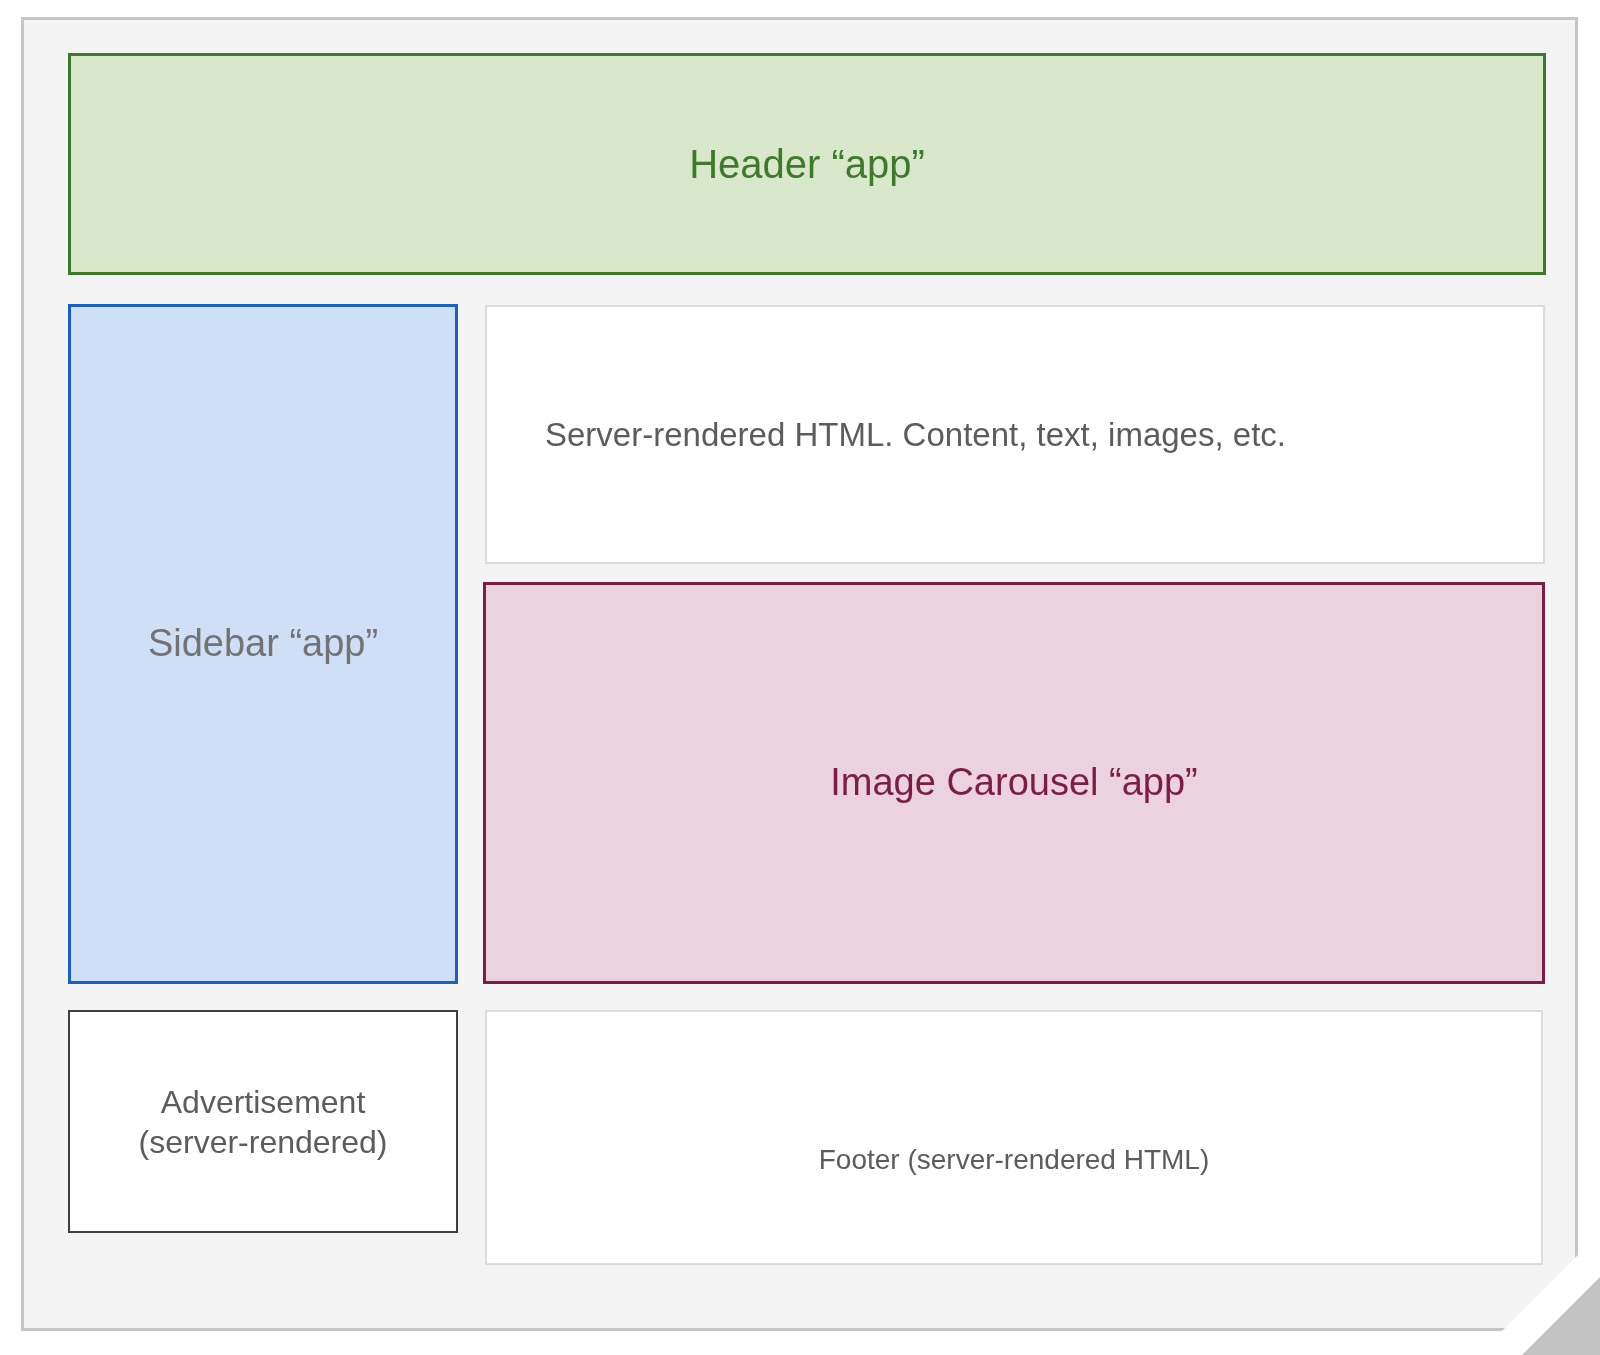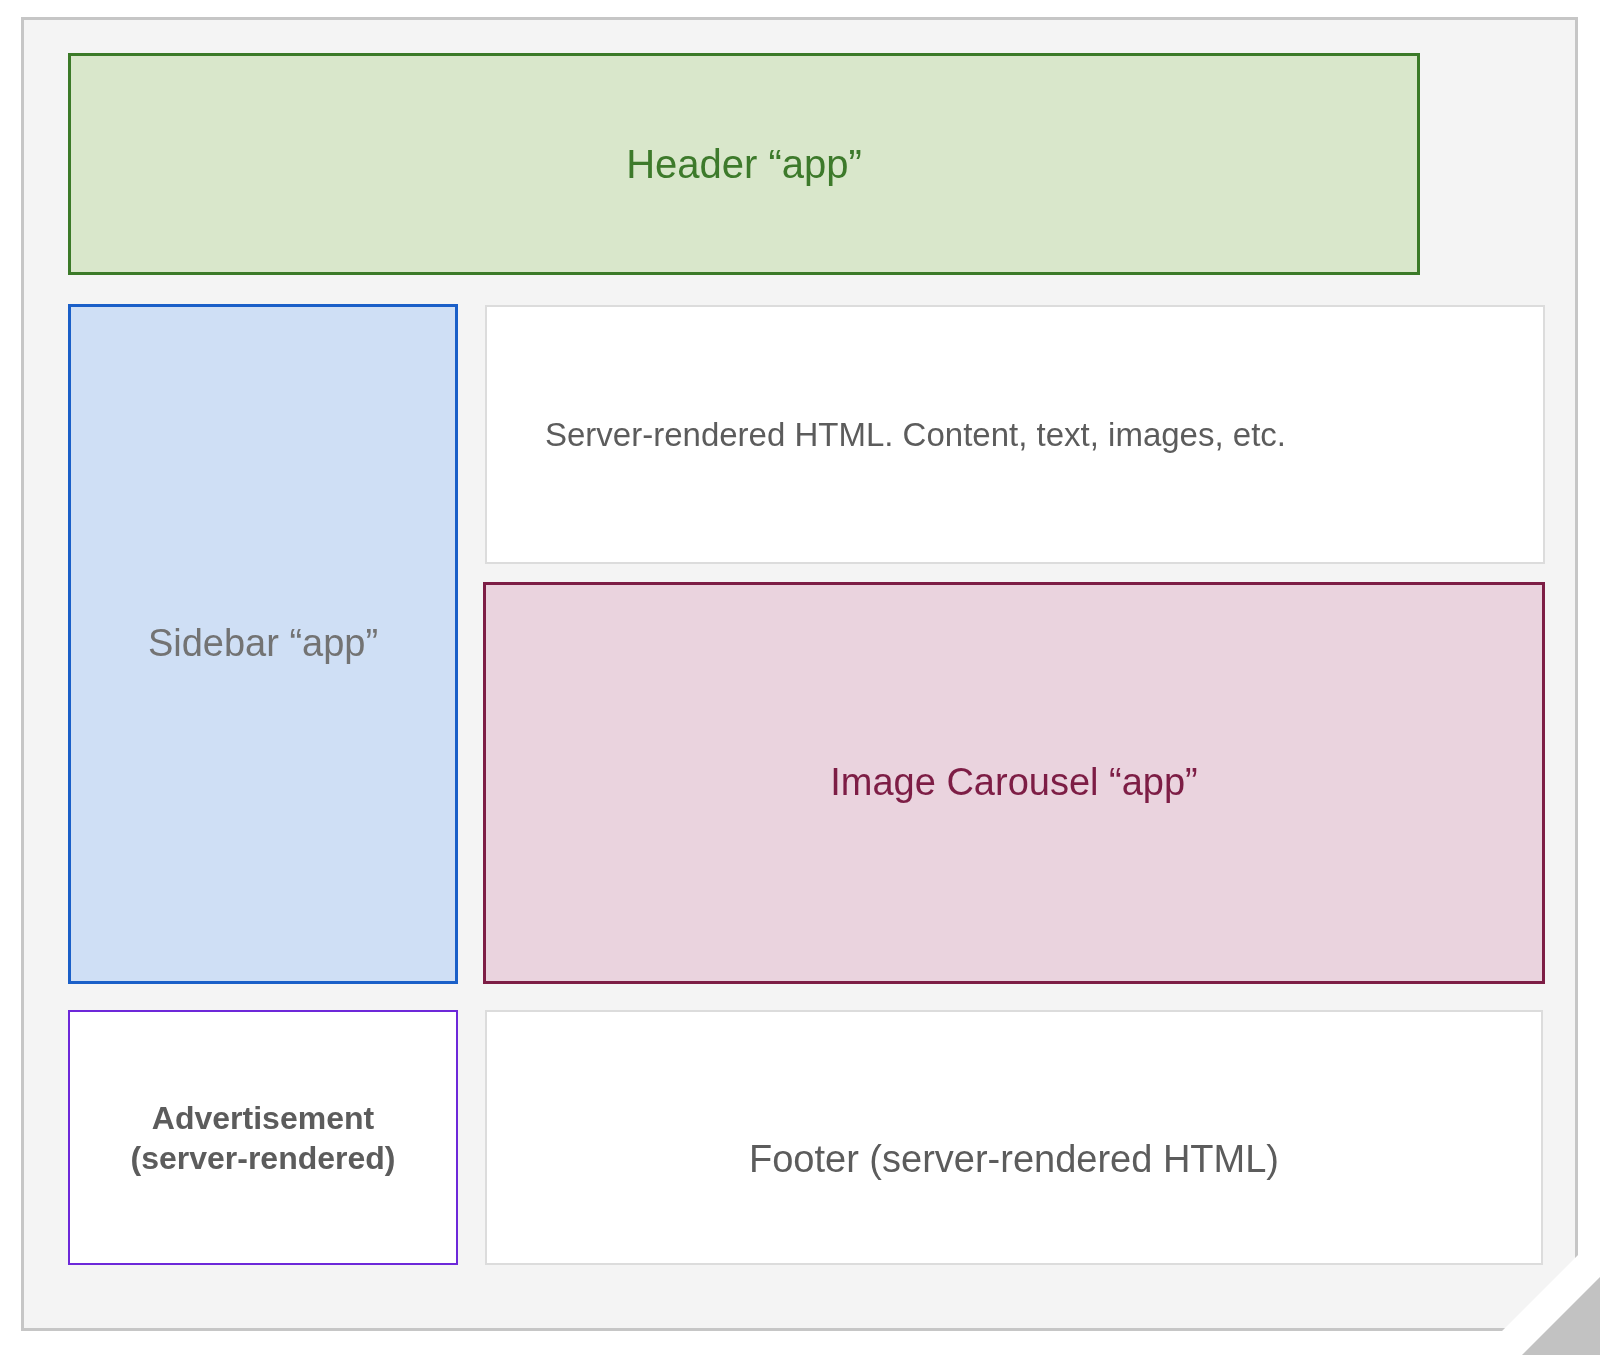--- a/index.html
+++ b/index.html
@@ -64,21 +64,21 @@
   }
   .block .label {
     line-height: 1.25;
     white-space: pre-line;
   }
 
   
   .block-header {
     left: 44px;
     top: 33px;
-    width: 1352px;
+    width: 1478px;
     height: 222px;
     background: #d9e7cb;
     border: 3px solid #3b7a28;
   }
   .block-header .label {
     color: #3d7a2b;
     font-size: 40px;
   }
 
   
@@ -124,42 +124,41 @@
   .block-carousel .label {
     color: #7d1d45;
     font-size: 38px;
   }
 
   
   .block-ad {
     left: 44px;
     top: 990px;
     width: 390px;
-    height: 255px;
+    height: 223px;
     background: #ffffff;
-    border: 2px solid #6d28d9;
-    font-weight: bold;
+    border: 2px solid #404040;
   }
   .block-ad .label {
     color: #5c5c5c;
     font-size: 32px;
   }
 
   
   .block-footer {
     left: 461px;
     top: 990px;
     width: 1058px;
     height: 255px;
     background: #ffffff;
     border: 2px solid #dcdcdc;
   }
   .block-footer .label {
     color: #5c5c5c;
-    font-size: 38px;
+    font-size: 28px;
     margin-top: 44px;
   }
 </style>
 </head>
 <body>
 
 <div class="canvas">
 
   <div class="page-sheet">
 

